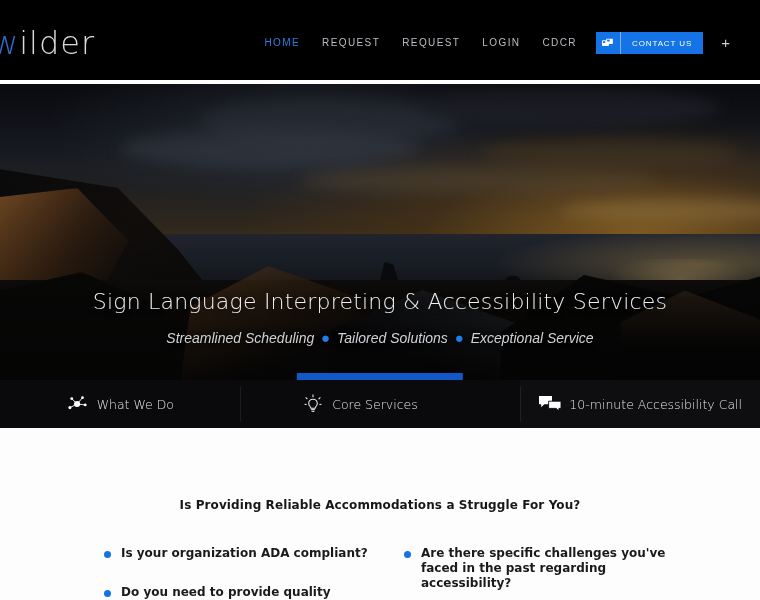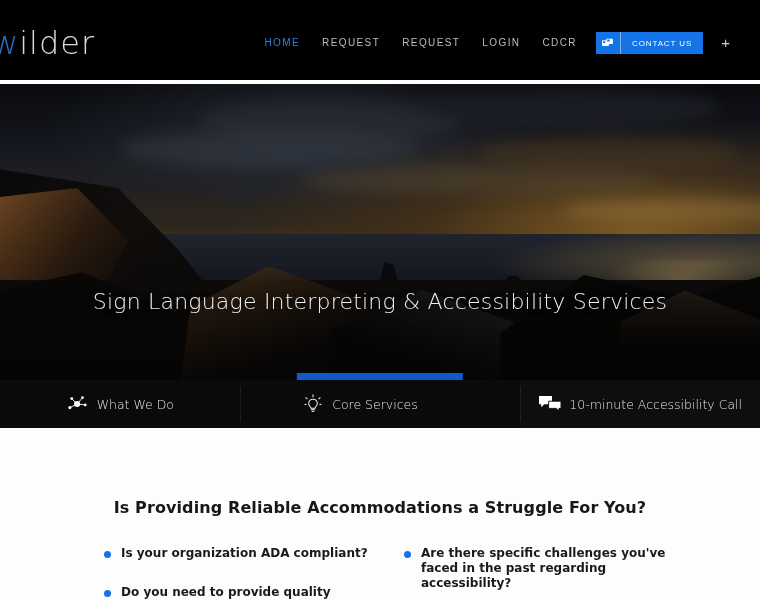--- a/index.html
+++ b/index.html
@@ -167,21 +167,21 @@
   .feature-icon{display:flex;align-items:center;justify-content:center;width:24px;height:22px;}
   .feature-icon svg{display:block;}
 
   
   .section{
     position:absolute;left:0;top:428px;width:760px;height:172px;
     background:#fdfdfd;z-index:10;
   }
   .section-title{
     position:absolute;left:0;right:0;top:70px;text-align:center;
-    font-size:16px;font-weight:bold;color:#171717;letter-spacing:.1px;
+    font-size:12px;font-weight:bold;color:#171717;letter-spacing:.1px;
     font-family:"DejaVu Sans",sans-serif;
   }
   .cols{
     position:absolute;left:104px;top:118px;width:600px;
     display:flex;gap:0;
   }
   .col{width:292px;padding-right:8px;}
   .bullet-row{display:flex;align-items:flex-start;gap:10px;margin-bottom:24px;}
   .bullet-dot{
     width:7px;height:7px;border-radius:50%;background:#1473e6;
@@ -244,20 +244,27 @@
       <div class="rock r1"></div>
       <div class="rock r2"></div>
       <div class="rock r3"></div>
       <div class="rock r4"></div>
       <div class="rock r5"></div>
       <div class="hero-veil"></div>
     </div>
 
     <div class="hero-content">
       <div class="hero-title">Sign Language Interpreting &amp; Accessibility Services</div>
+      <div class="hero-sub">
+        <span>Streamlined Scheduling</span>
+        <span class="dot">●</span>
+        <span>Tailored Solutions</span>
+        <span class="dot">●</span>
+        <span>Exceptional Service</span>
+      </div>
       <button class="cta">REQUEST SERVICES</button>
     </div>
   </div>
 
   <div class="featurebar">
 
     <div class="feature">
       <span class="feature-icon">
         <svg width="22" height="18" viewBox="0 0 24 20" aria-hidden="true">
           <line x1="11" y1="10" x2="3" y2="14" stroke="#ffffff" stroke-width="1"></line>

